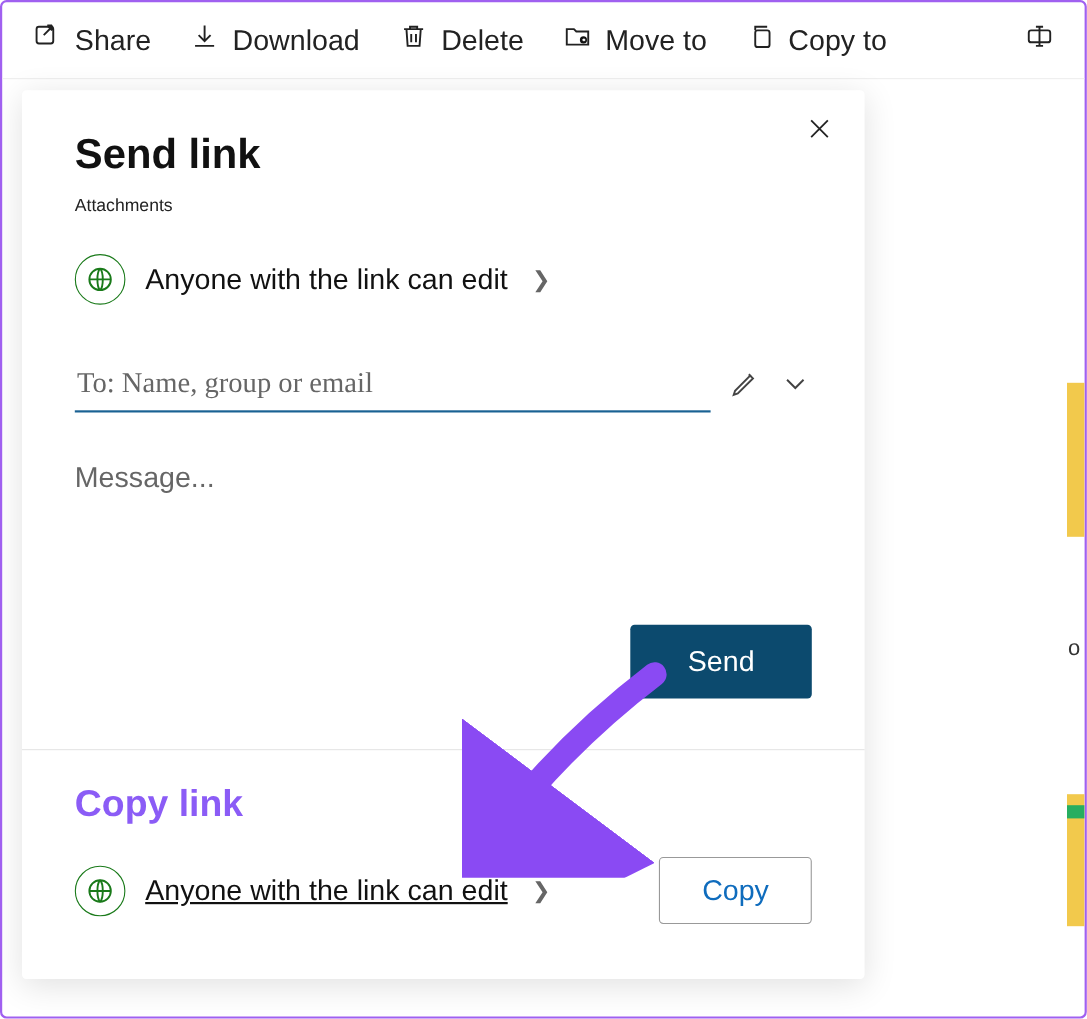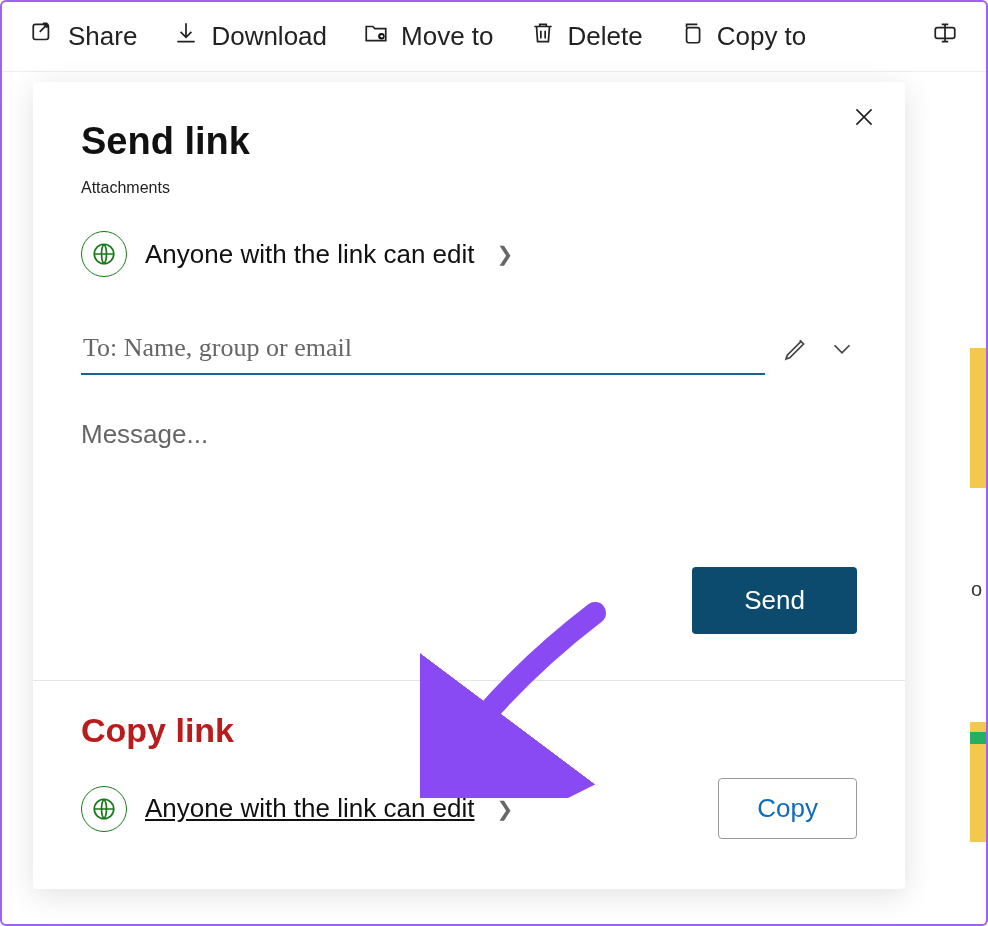--- a/index.html
+++ b/index.html
@@ -28,22 +28,22 @@
     align-items: center;
     gap: 12px;
     cursor: pointer;
     white-space: nowrap;
   }
   .tb-item svg { width: 26px; height: 26px; stroke: #222; fill: none; stroke-width: 1.6; }
   
   .dialog {
     position: absolute;
     top: 80px;
-    left: 31px;
-    width: 872px;
+    left: 18px;
+    width: 766px;
     background: #fff;
     box-shadow: 0 6px 30px rgba(0,0,0,0.12);
     border-radius: 4px;
     padding: 38px 48px 50px 48px;
   }
   .close-btn {
     position: absolute;
     top: 22px; right: 28px;
     cursor: pointer;
   }
@@ -84,21 +84,21 @@
     font-size: 26px; color:#0f766e;
     font-family: inherit;
   }
   .msg-area::placeholder { color:#666; }
   .send-btn-row { display:flex; justify-content:flex-end; margin-top: 4px; }
   .send-btn {
     background:#0c4a6e; color:#fff; border:0; border-radius:4px;
     font-size: 26px; padding: 18px 52px; cursor:pointer;
   }
   .divider { height:1px; background:#e5e5e5; margin: 46px -48px 0 -48px; }
-  .copy-title { font-size: 34px; font-weight:700; margin-top: 30px; color:#b91c1c; }
+  .copy-title { font-size: 34px; font-weight:700; margin-top: 30px; color:#8b5cf6; }
   .copy-row {
     display:flex; align-items:center; justify-content:space-between;
     margin-top: 28px;
   }
   .copy-left { display:flex; align-items:center; gap:18px; cursor:pointer; }
   .link-under { text-decoration: underline; font-size: 26px; color:#111; }
   .copy-btn {
     border:1.5px solid #999; background:#fff; color:#0f6cbd;
     font-size: 26px; padding: 14px 38px; border-radius:4px; cursor:pointer;
   }
@@ -137,34 +137,34 @@
     <span>
       <svg viewBox="0 0 24 24">
           <path d="M12 3v13M7 11l5 5 5-5M4 20h16"></path>
         </svg>
     </span>
     <span>Download</span>
   </div>
   <div class="tb-item">
     <span>
       <svg viewBox="0 0 24 24">
+          <path d="M4 6h16M9 6V4h6v2M6 6l1 14h10l1-14M10 10v7M14 10v7"></path>
+        </svg>
+    </span>
+    <span>Delete</span>
+  </div>
+  <div class="tb-item">
+    <span>
+      <svg viewBox="0 0 24 24">
           <path d="M3 6h6l2 2h10v11H3z" fill="none"></path>
           <circle cx="17" cy="15" r="3" fill="#111" stroke="none"></circle>
           <path d="M16 15h2M17 14l1 1-1 1" stroke="#fff" stroke-width="1.2"></path>
         </svg>
     </span>
     <span>Move to</span>
-  </div>
-  <div class="tb-item">
-    <span>
-      <svg viewBox="0 0 24 24">
-          <path d="M4 6h16M9 6V4h6v2M6 6l1 14h10l1-14M10 10v7M14 10v7"></path>
-        </svg>
-    </span>
-    <span>Delete</span>
   </div>
   <div class="tb-item">
     <span>
       <svg viewBox="0 0 24 24">
           <rect x="7" y="7" width="12" height="14" rx="2"></rect>
           <path d="M7 7V4h10"></path>
         </svg>
     </span>
     <span>Copy to</span>
   </div>

